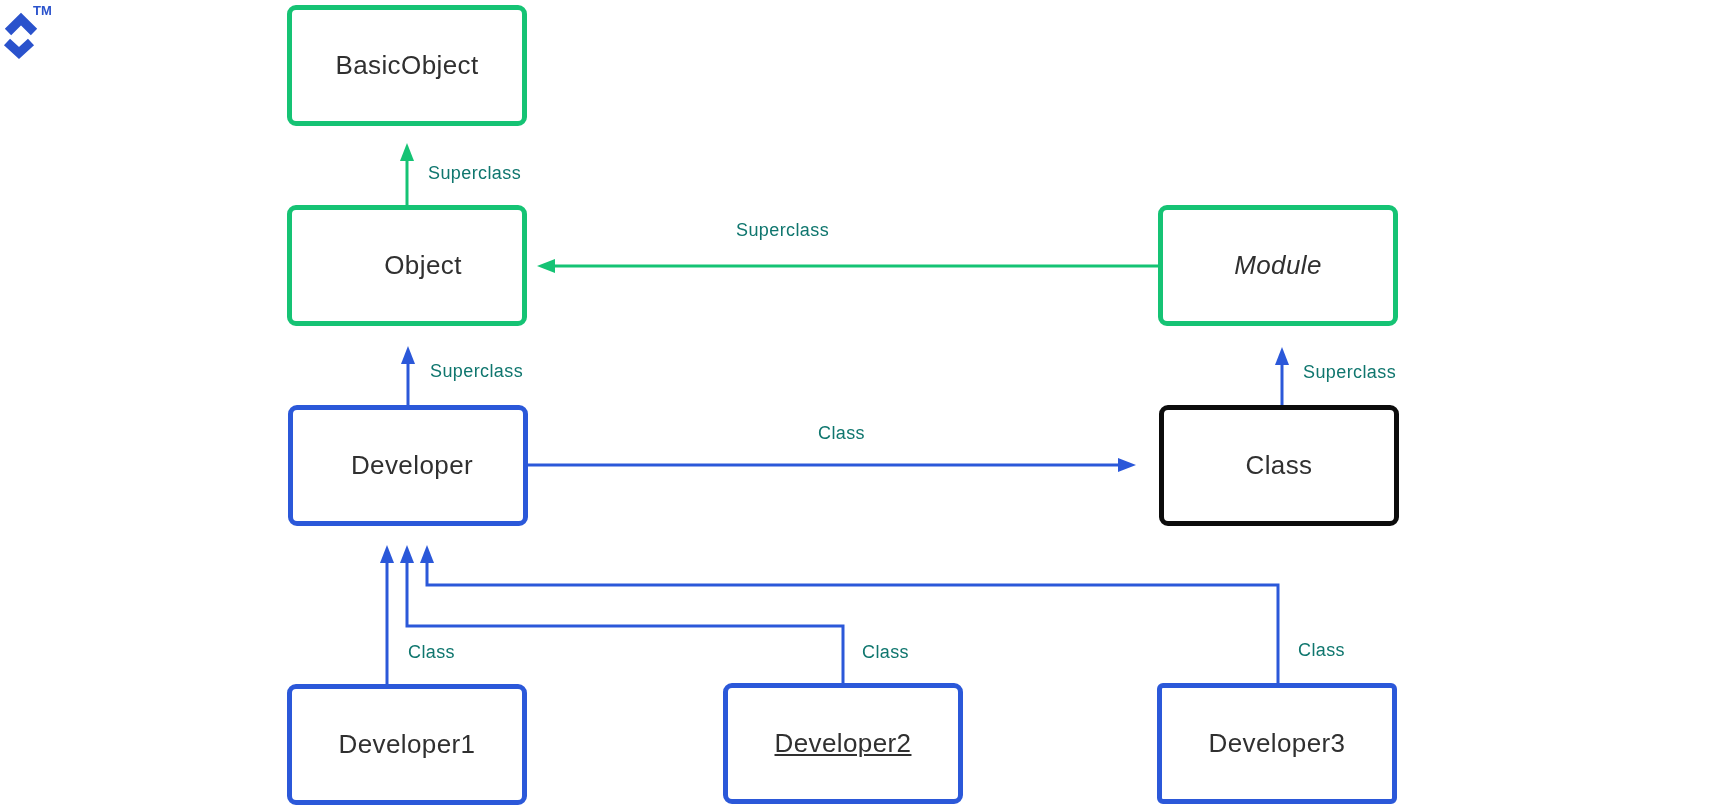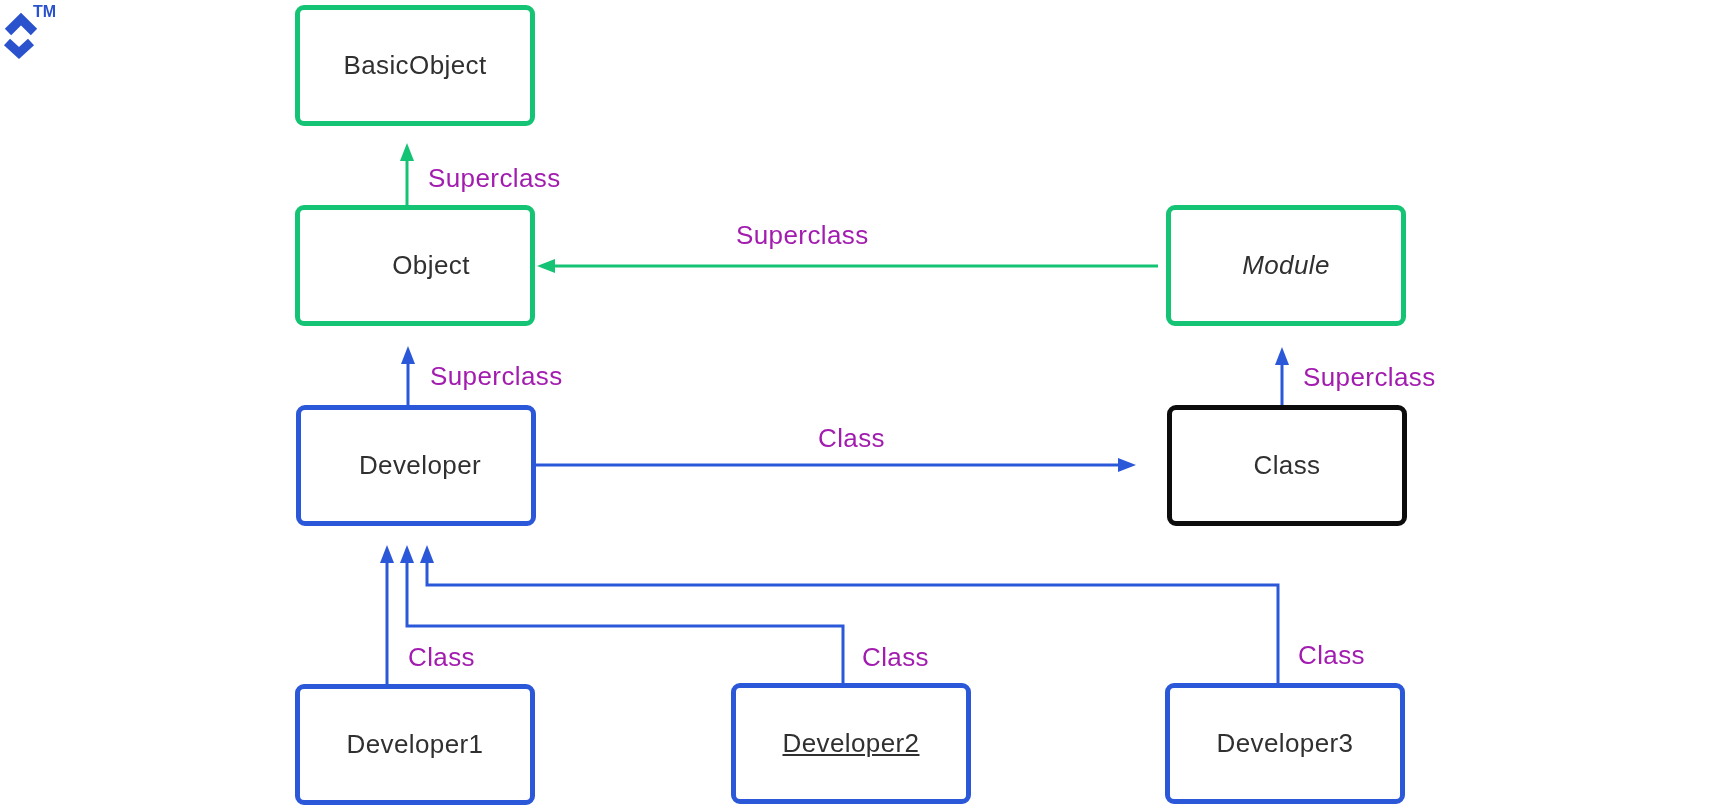--- a/index.html
+++ b/index.html
@@ -12,58 +12,58 @@
     overflow: hidden;
     font-family: "Liberation Sans", "DejaVu Sans", sans-serif;
     color: #303030;
   }
 
   
   .logo { position: absolute; left: 2px; top: 5px; width: 60px; height: 56px; }
   .logo svg { overflow: visible; display: block; position: absolute; left: 1px; top: 6px; }
   .logo .tm {
     position: absolute; left: 31px; top: -2px;
-    font-size: 16px; font-weight: 700; color: #2a52cc; letter-spacing: 0px;
+    font-size: 13px; font-weight: 700; color: #2a52cc; letter-spacing: 0px;
   }
 
   
   .edges-layer { position: absolute; left: 0; top: 0; width: 1720px; height: 812px; }
   .edges-layer path { fill: none; stroke-width: 3px; }
   .edge-green { stroke: #15c374; }
   .edge-blue  { stroke: #2b58d9; }
   .head-green { fill: #15c374; }
   .head-blue  { fill: #2b58d9; }
 
   
   .node {
     position: absolute;
     width: 240px; height: 121px;
     box-sizing: border-box;
     border-radius: 9px;
     background: #ffffff;
     display: flex; align-items: center; justify-content: center;
-    font-size: 26px; letter-spacing: 0.4px; color: #303030; margin-left: 8px;
+    font-size: 26px; letter-spacing: 0.4px; color: #303030;
   }
   .node.green { border: 5px solid #15c374; }
   .node.blue  { border: 5px solid #2b58d9; }
   .node.black { border: 5px solid #0c0c0c; }
 
   .n-basicobject { left: 287px; top: 5px;   }
   .n-object      { left: 287px; top: 205px; padding-left: 32px; }
   .n-module      { left: 1158px; top: 205px; font-style: italic; }
   .n-developer   { left: 288px; top: 405px; padding-left: 8px; }
   .n-class       { left: 1159px; top: 405px; }
   .n-developer1  { left: 287px; top: 684px; justify-content: center; }
   .n-developer2  { left: 723px; top: 683px; text-decoration: underline; }
-  .n-developer3  { left: 1157px; top: 683px; }
+  .n-developer3  { left: 1157px; top: 683px; border-radius: 6px; }
 
   
   .edge-label {
     position: absolute;
-    font-size: 26px; letter-spacing: 0.4px; color: #a21caf;
+    font-size: 18px; letter-spacing: 0.4px; color: #0f766e;
     line-height: 1.1; white-space: nowrap;
   }
   .l-sc-basic   { left: 428px;  top: 164px; }
   .l-sc-module  { left: 736px;  top: 221px; }
   .l-sc-object  { left: 430px;  top: 362px; }
   .l-sc-class   { left: 1303px; top: 363px; }
   .l-cl-mid     { left: 818px;  top: 424px; }
   .l-cl-dev1    { left: 408px;  top: 643px; }
   .l-cl-dev2    { left: 862px;  top: 643px; }
   .l-cl-dev3    { left: 1298px; top: 641px; }

